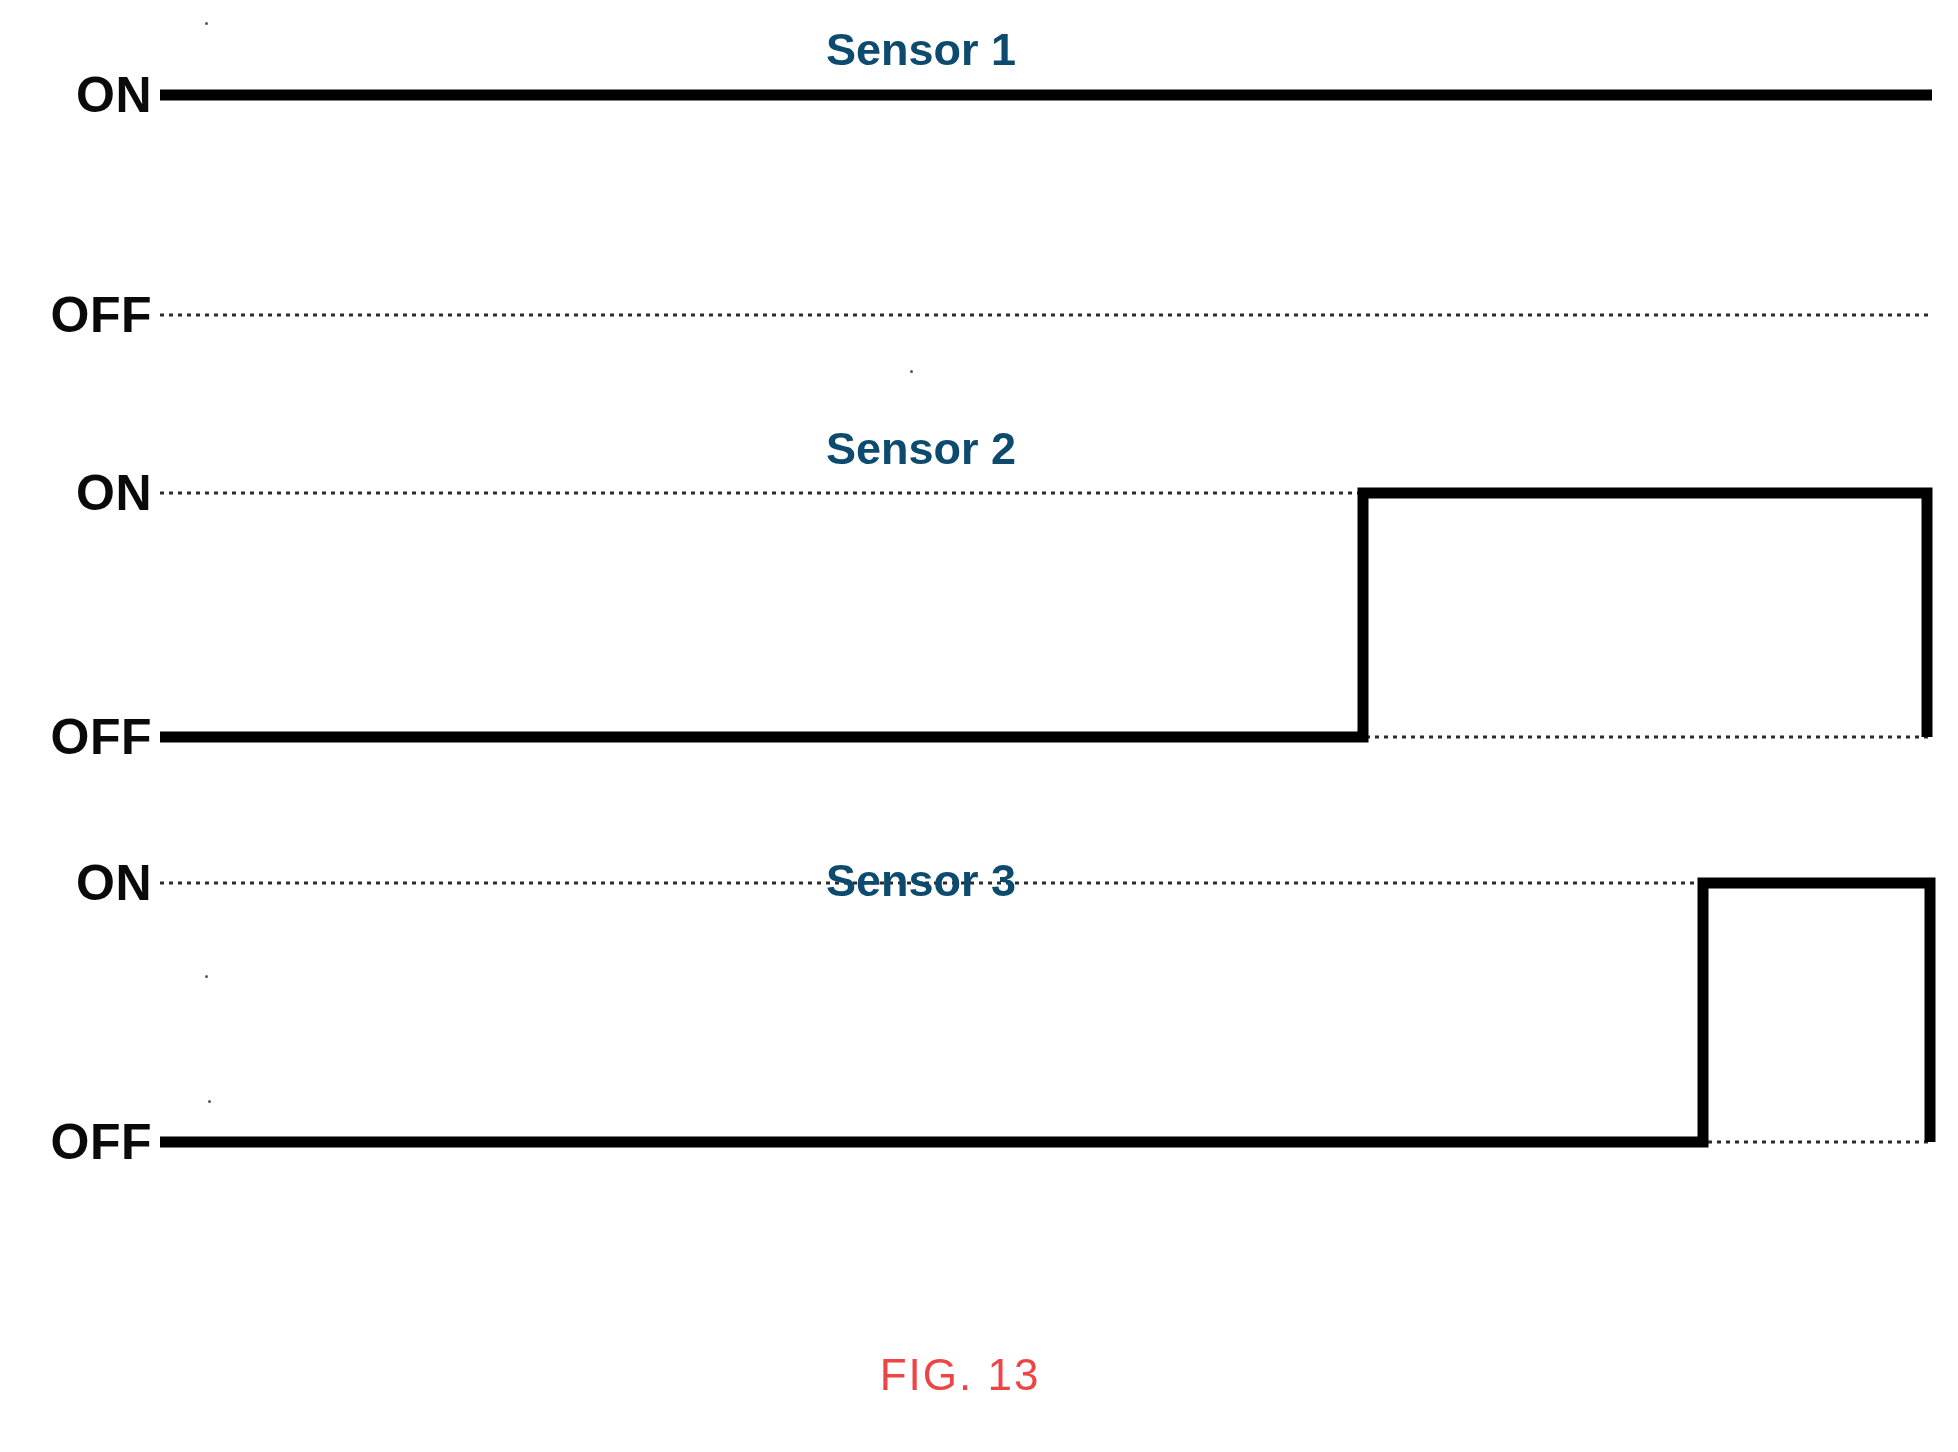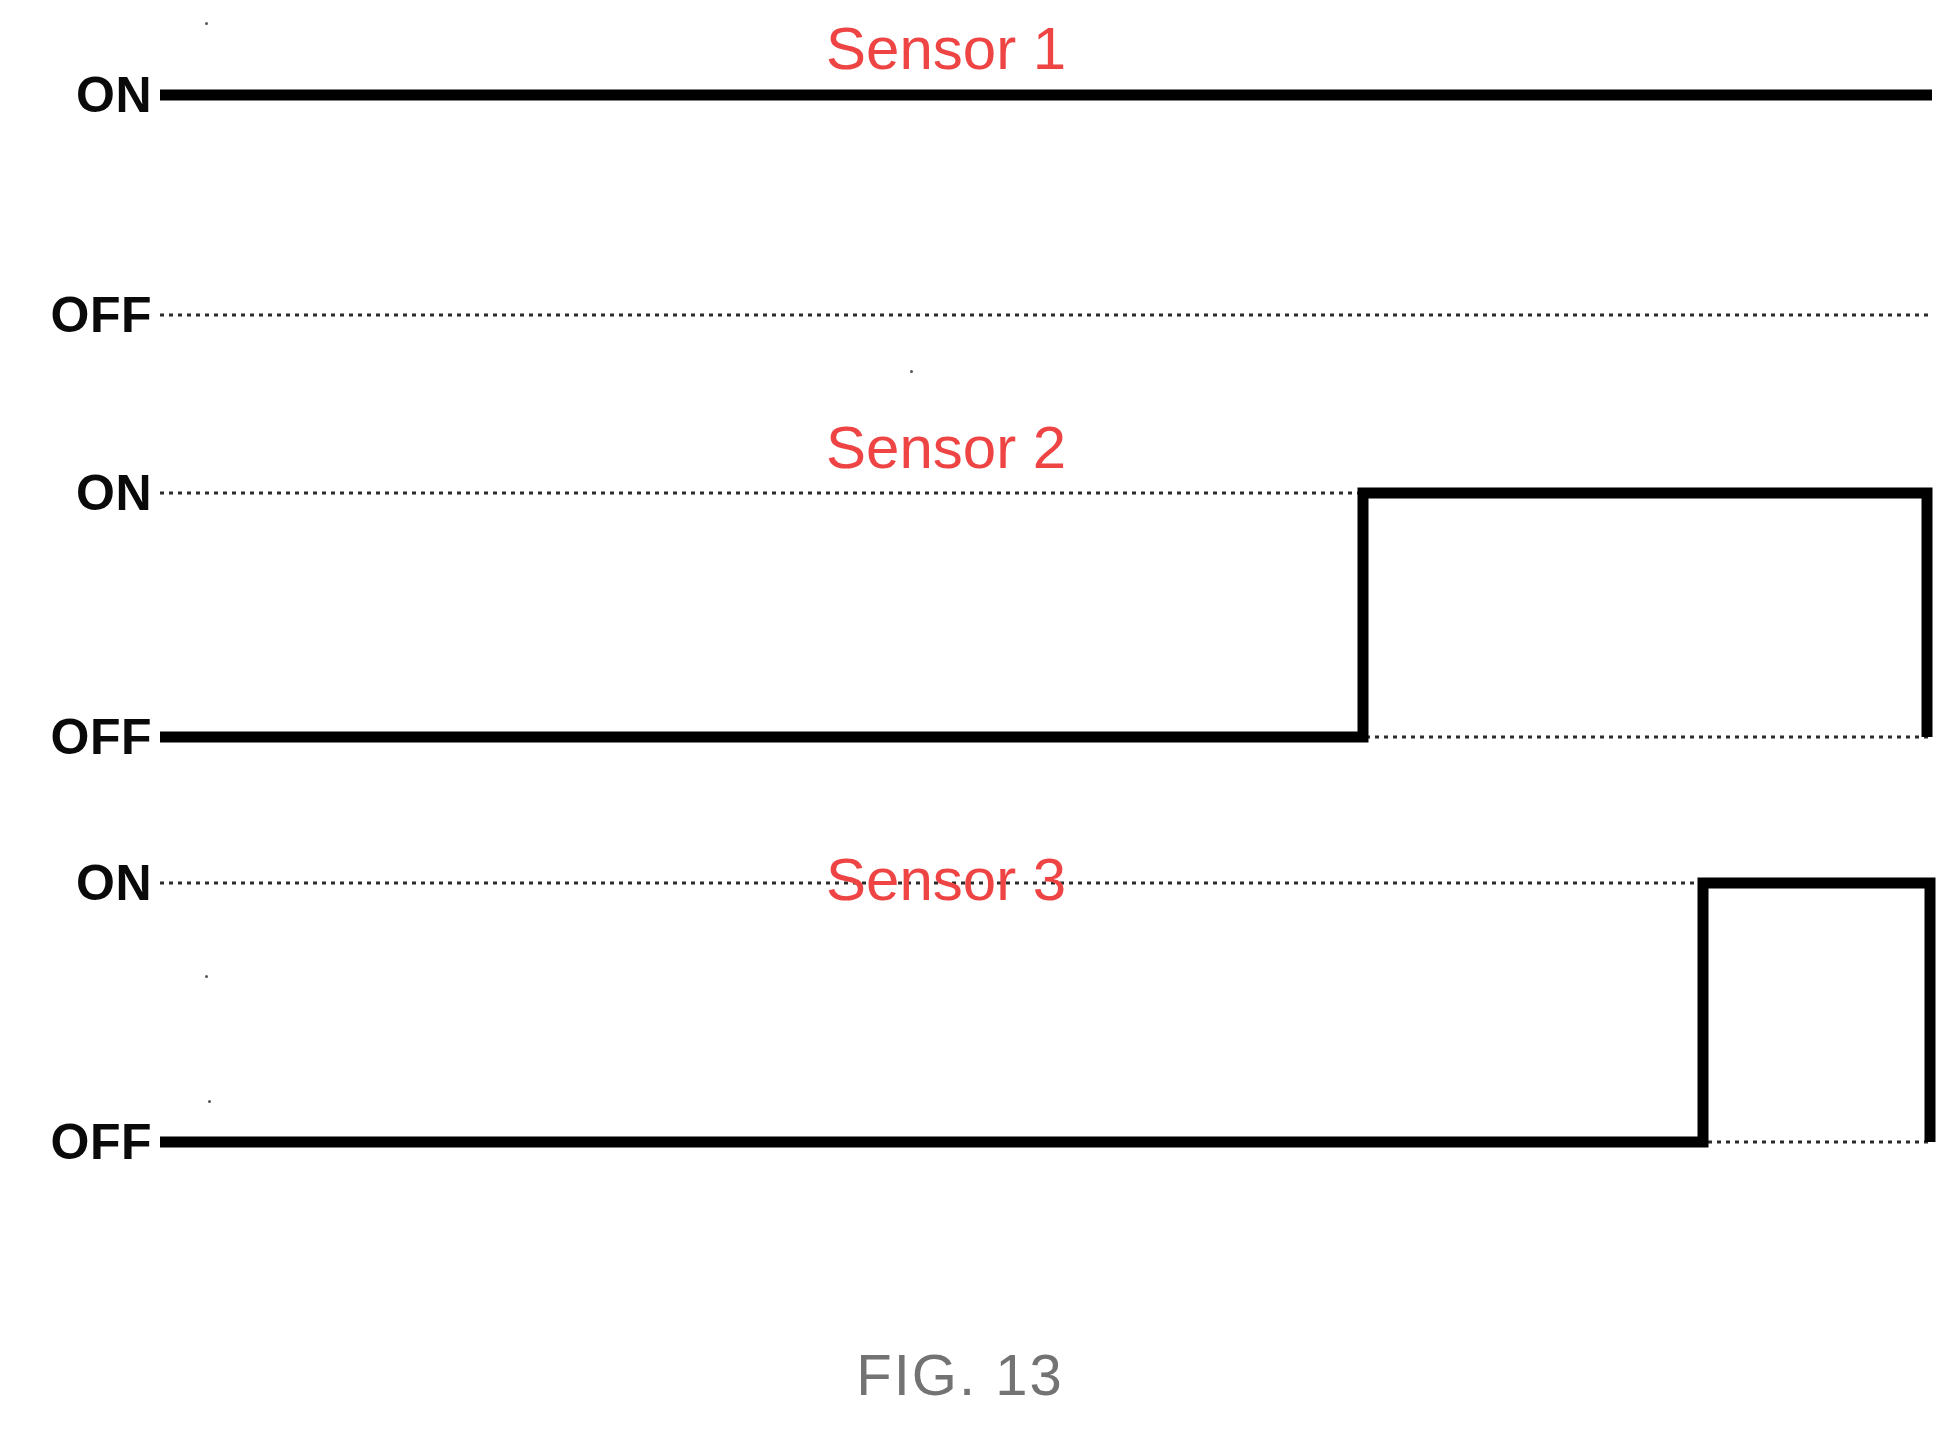--- a/index.html
+++ b/index.html
@@ -28,35 +28,35 @@
     transform: translateY(-50%);
   }
   .level-label.right-aligned {
     text-align: right;
     padding-left: 24px;
   }
 
   
   .trace-title {
     position: absolute;
-    font-weight: normal;
-    font-size: 60px;
+    font-weight: bold;
+    font-size: 45px;
     line-height: 1;
-    color: #ef4444;
+    color: #0c4a6e;
     white-space: nowrap;
     transform: translateY(-50%);
   }
 
   
   .figure-caption {
     position: absolute;
-    font-size: 58px;
+    font-size: 44px;
     font-weight: normal;
     line-height: 1;
-    color: #737373;
+    color: #ef4444;
     letter-spacing: 2px;
     white-space: nowrap;
     transform: translate(-50%, -50%);
   }
 
   
   #waveforms {
     position: absolute;
     left: 0;
     top: 0;

